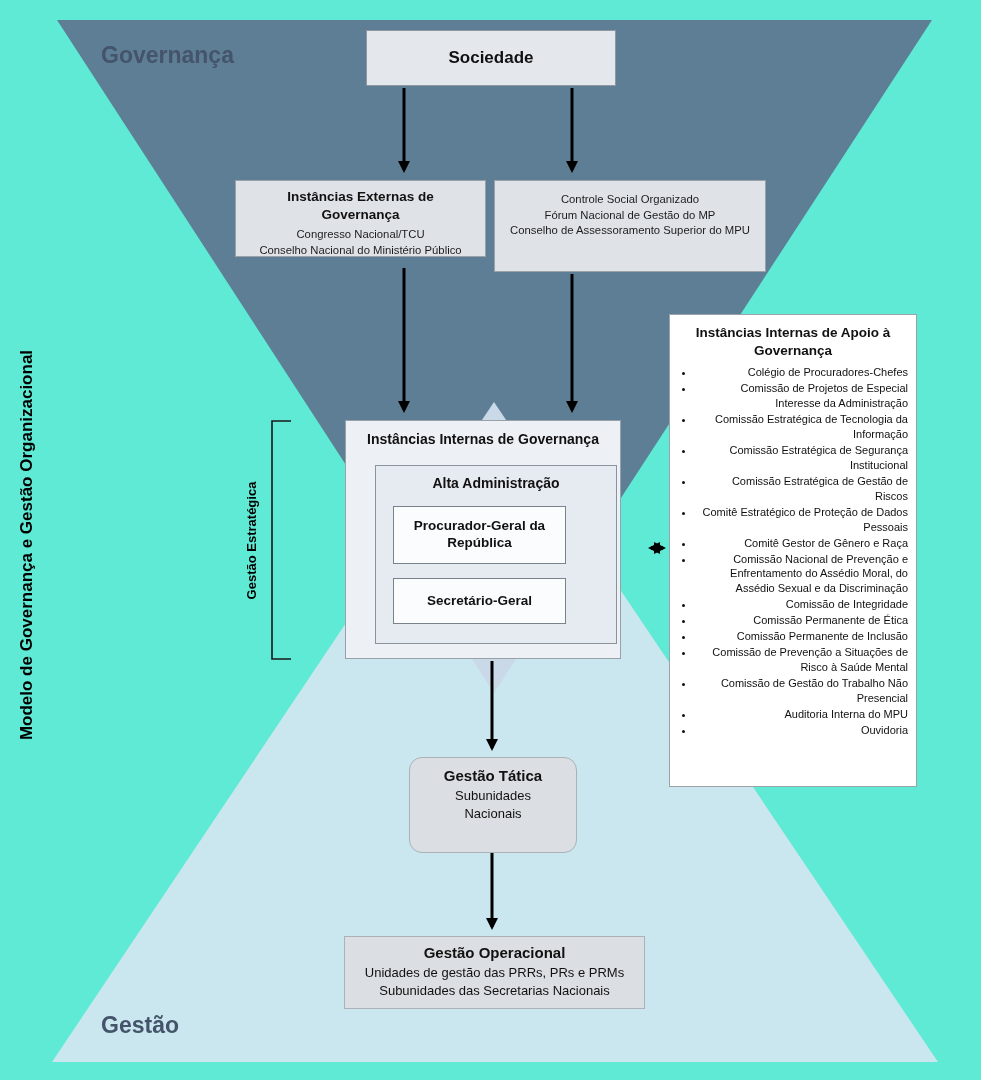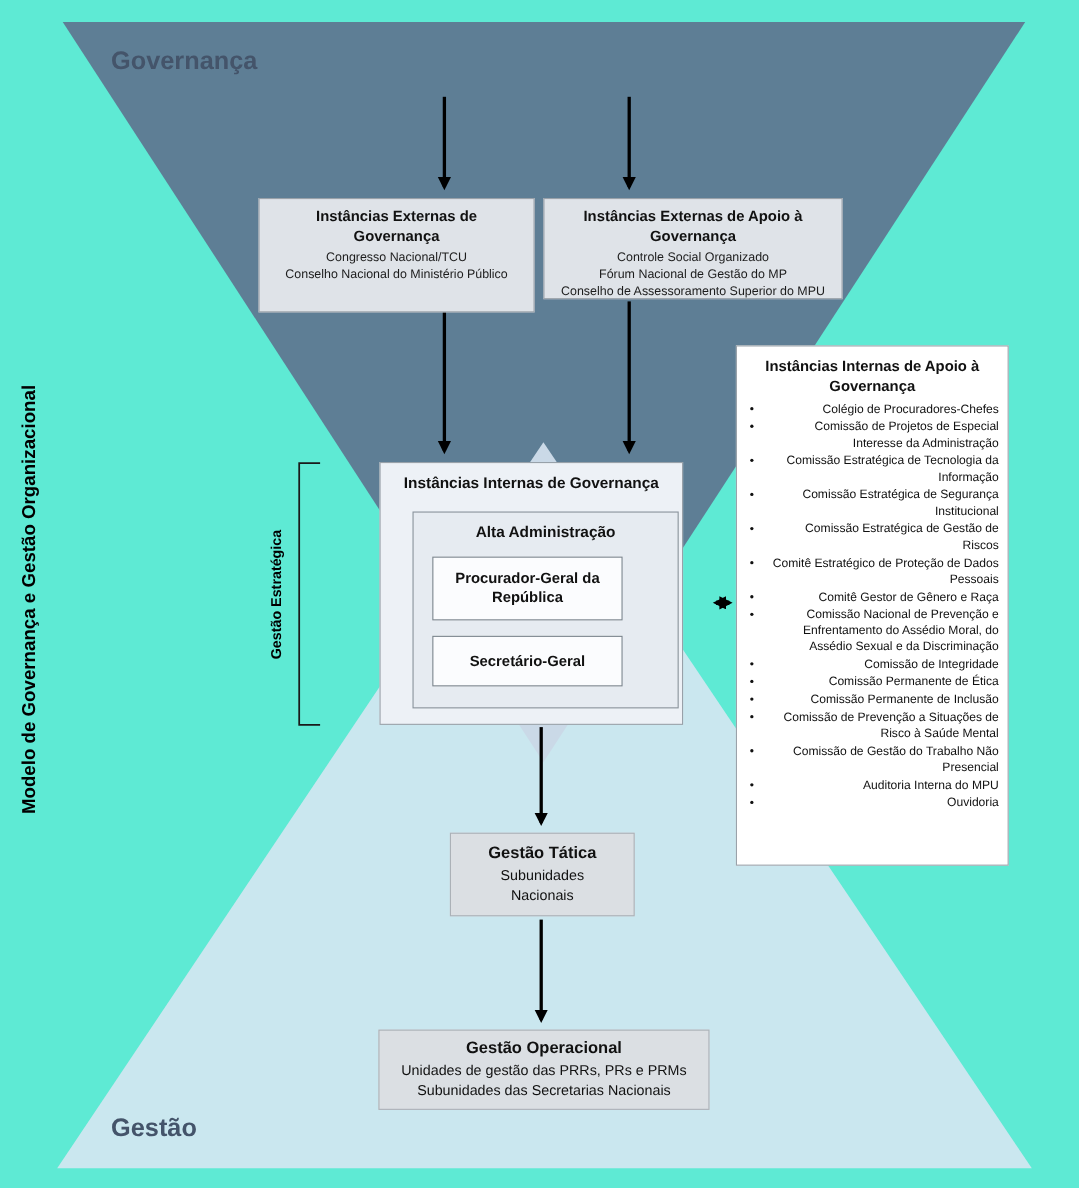--- a/index.html
+++ b/index.html
@@ -12,21 +12,21 @@
   .box { position:absolute; box-sizing:border-box; }
 
   .sociedade {
     left:366px; top:30px; width:250px; height:56px;
     background:#e4e8ec; border:1px solid #8f98a1;
     display:flex; align-items:center; justify-content:center;
     font-weight:700; font-size:17px;
   }
 
   .extbox { background:#dfe3e8; border:1px solid #99a1a9; text-align:center; padding-top:7px; }
-  .extgov  { left:235px; top:180px; width:251px; height:104px; }
+  .extgov  { left:235px; top:180px; width:251px; height:77px; }
   .extsup  { left:494px; top:180px; width:272px; height:92px; }
   .extbox .t { font-weight:700; font-size:13.5px; line-height:1.3; padding:0 24px; }
   .extsup .t { padding:0 34px; }
   .extbox .s { font-size:11.3px; line-height:1.38; margin-top:4px; color:#1c1c1c; }
 
   .centerbox { left:345px; top:420px; width:276px; height:239px;
     background:#edf1f6; border:1px solid #98a1a9; text-align:center; }
   .centerbox > .t { font-weight:700; font-size:14px; margin-top:10px; }
   .alta { position:absolute; left:29px; top:44px; width:240px; height:177px;
     background:#e6ebf1; border:1px solid #8a939c; }
@@ -38,21 +38,21 @@
   .pgr { top:40px; height:58px; }
   .sg  { top:112px; height:46px; }
 
   .rightbox { left:669px; top:314px; width:248px; height:473px;
     background:#ffffff; border:1px solid #9aa2aa; padding:9px 8px 6px 8px; }
   .rightbox .t { font-weight:700; font-size:13.5px; line-height:1.3; text-align:center; margin-bottom:6px; }
   .rightbox ul { margin:0; padding-left:17px; font-size:11px; line-height:1.36; text-align:right; }
   .rightbox li { margin:0 0 1px 0; padding-left:2px; }
 
   .graybox { background:#dbdfe3; border:1px solid #abb1b7; text-align:center; }
-  .tactical { left:409px; top:757px; width:168px; height:76px; padding-top:9px; }
+  .tactical { left:409px; top:757px; width:168px; height:96px; padding-top:9px;border-radius:13px; }
   .operational { left:344px; top:936px; width:301px; height:73px; padding-top:7px; }
   .graybox .t { font-weight:700; font-size:15px; }
   .graybox .s { font-size:13px; line-height:1.35; margin-top:3px; }
 
   .corner-label { position:absolute; font-weight:700; font-size:23px; color:#44546a; }
   .gov-label { left:101px; top:42px; }
   .man-label { left:101px; top:1012px; }
 
   .vtitle { position:absolute; left:-232px; top:532px; width:524px; height:26px;
     transform:rotate(-90deg); font-weight:700; font-size:17px; text-align:center; color:#000; }
@@ -87,31 +87,31 @@
 
     <path d="M 291 421 L 272 421 L 272 659 L 291 659" fill="none" stroke="#1a1a1a" stroke-width="1.6"></path>
   </svg>
 
   <div class="corner-label gov-label">Governança</div>
   <div class="corner-label man-label">Gestão</div>
 
   <div class="vtitle">Modelo de Governança e Gestão Organizacional</div>
   <div class="vstrat">Gestão Estratégica</div>
 
+  <div class="box sociedade">Sociedade</div>
 
   <div class="box extbox extgov">
     <div class="t">Instâncias Externas de Governança</div>
     <div class="s">
       <div>Congresso Nacional/TCU</div>
       <div>Conselho Nacional do Ministério Público</div>
     </div>
   </div>
 
   <div class="box extbox extsup">
-    <div class="t">Instâncias Externas de Apoio à Governança</div>
     <div class="s">
       <div>Controle Social Organizado</div>
       <div>Fórum Nacional de Gestão do MP</div>
       <div>Conselho de Assessoramento Superior do MPU</div>
     </div>
   </div>
 
   <div class="box centerbox">
     <div class="t">Instâncias Internas de Governança</div>
     <div class="alta">

